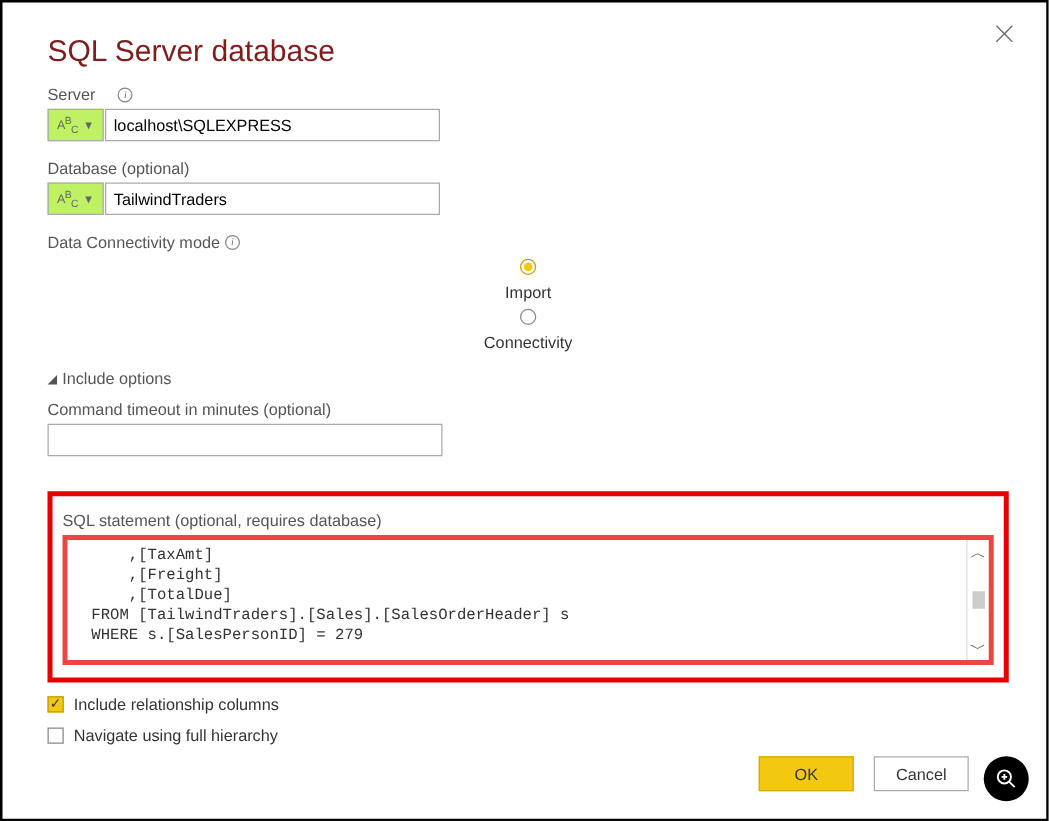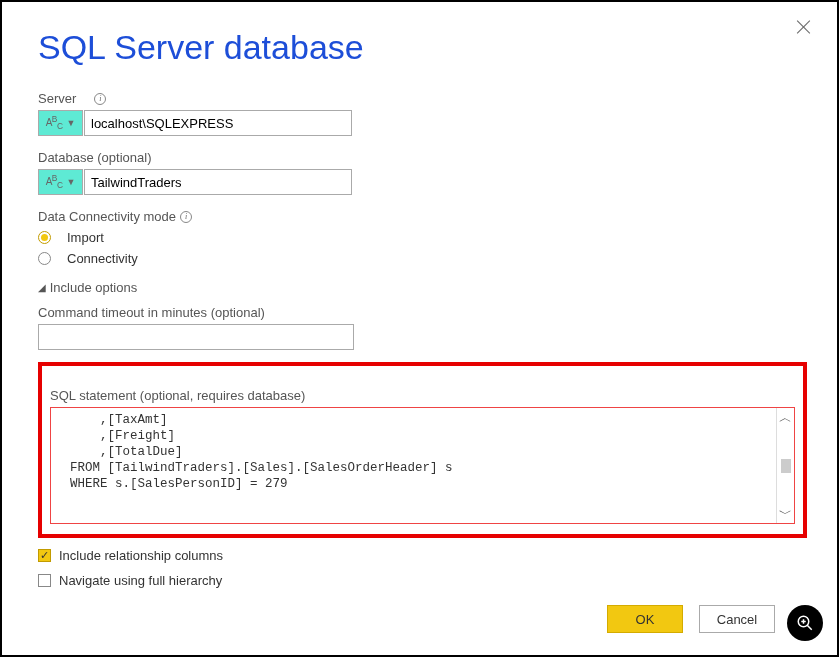--- a/index.html
+++ b/index.html
@@ -2,41 +2,41 @@
 <html><head>
 <meta charset="utf-8">
 <style>
 * { box-sizing: border-box; margin: 0; padding: 0; }
 body { font-family: "Segoe UI", Arial, sans-serif; font-size: 13px; color: #333; background: #fff; }
 .frame { width: 839px; height: 657px; border: 2px solid #000; position: relative; padding: 18px 30px 24px 36px; }
 .close-x { position: absolute; top: 16px; right: 24px; width: 18px; height: 18px; cursor: pointer; }
 .close-x::before, .close-x::after { content:""; position:absolute; left:8px; top:0; width:1px; height:18px; background:#666; }
 .close-x::before { transform: rotate(45deg); }
 .close-x::after { transform: rotate(-45deg); }
-.title { font-size: 34px; font-weight: 300; color: #1d4ed8; margin-top: 8px; margin-bottom: 24px; }
+.title { font-size: 24px; font-weight: 300; color: #7f1d1d; margin-top: 8px; margin-bottom: 12px; }
 .field-label { font-size: 13px; color: #555; margin-bottom: 4px; display: flex; align-items: center; gap: 18px; }
 .info-circle { display:inline-flex; width:12px; height:12px; border:1px solid #888; border-radius:50%; font-size:8px; line-height:10px; justify-content:center; align-items:center; color:#666; font-style: italic; font-family: Georgia, serif; }
 .field-row { display:flex; gap:1px; margin-bottom: 14px; }
-.type-btn { width: 45px; height: 26px; border:1px solid #aaa; background:#5eead4; display:flex; align-items:center; justify-content:center; cursor:pointer; font-size:11px; color:#666; }
+.type-btn { width: 45px; height: 26px; border:1px solid #aaa; background:#bef264; display:flex; align-items:center; justify-content:center; cursor:pointer; font-size:11px; color:#666; }
 .type-btn .abc { font-size:10px; letter-spacing:-0.5px; }
 .type-btn .caret { margin-left:4px; font-size:9px; }
 .text-input { height: 26px; border:1px solid #aaa; padding: 2px 6px; font-size: 13px; width: 268px; outline: none; }
 .section-label { font-size: 13px; color:#555; margin-bottom: 6px; display:flex; align-items:center; gap:4px; }
 .radio-group { margin-bottom: 6px; }
-.radio-item { display:flex; align-items:center; gap:16px; margin-bottom: 6px; cursor:pointer; }
+.radio-item { display:flex; align-items:center; gap:6px; margin-bottom: 6px; cursor:pointer;flex-direction:column; }
 .radio-outer { width:13px; height:13px; border:1px solid #888; border-radius:50%; display:flex; align-items:center; justify-content:center; background:#fff; }
 .radio-outer.checked { border-color:#c29b00; }
 .radio-inner { width:7px; height:7px; border-radius:50%; background:#f2c811; display:none; }
 .radio-outer.checked .radio-inner { display:block; }
 .expander { display:flex; align-items:center; gap:4px; cursor:pointer; margin-top: 14px; margin-bottom: 10px; color:#555; font-size:13px; }
 .expander .tri { font-size: 10px; color:#555; }
 .small-input { width: 316px; }
-.highlight-box { border: 4px solid #e60000; padding: 22px 8px 10px 8px; margin-top: 12px; }
+.highlight-box { border: 4px solid #e60000; padding: 12px 8px 10px 8px; margin-top: 28px; }
 .sql-wrap { margin-top: 2px; }
-.sql-box { border:1px solid #ef4444; background:#fff; height: 117px; display:flex; }
+.sql-box { border:4px solid #ef4444; background:#fff; height: 104px; display:flex; }
 .sql-text { font-family: Consolas, "Courier New", monospace; font-size: 12.5px; white-space: pre; padding: 4px 0 4px 4px; flex:1; overflow:hidden; line-height: 16px; }
 .sql-scroll { width: 18px; border-left:1px solid #ddd; display:flex; flex-direction:column; justify-content:space-between; padding:3px 0; align-items:center; }
 .sql-scroll .arrow { font-size: 13px; color:#555; cursor:pointer; line-height:1; }
 .sql-scroll .track { width:10px; height:14px; background:#ccc; }
 .chk-row { display:flex; align-items:center; gap:8px; margin-top: 10px; cursor:pointer; }
 .chk-box { width:13px; height:13px; border:1px solid #888; background:#fff; display:flex; align-items:center; justify-content:center; }
 .chk-box.checked { background:#f2c811; border-color:#c29b00; }
 .chk-box.checked::after { content:"✓"; font-size:11px; color:#333; line-height:1; }
 .footer { position:absolute; bottom: 22px; right: 62px; display:flex; gap:16px; }
 .btn { min-width: 76px; height: 28px; border:1px solid #aaa; background:#fff; cursor:pointer; font-size:13px; display:flex; align-items:center; justify-content:center; }

